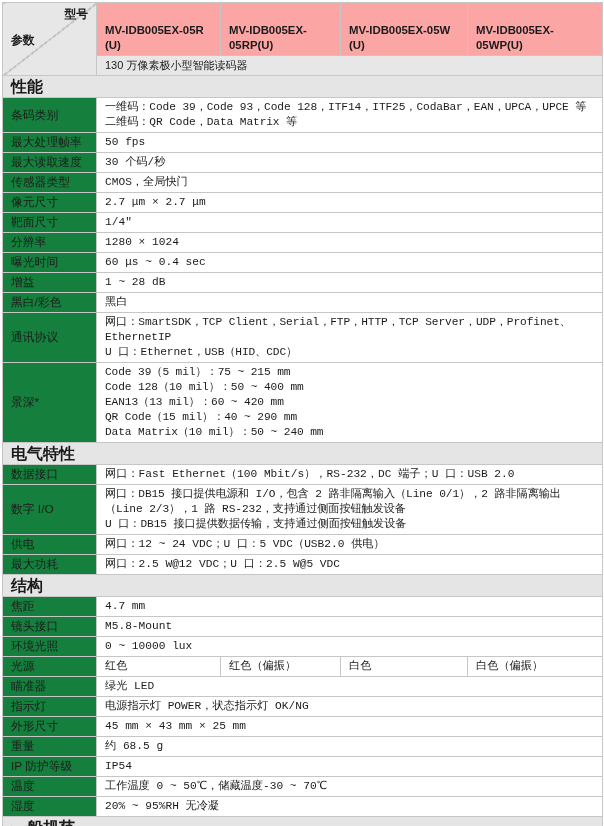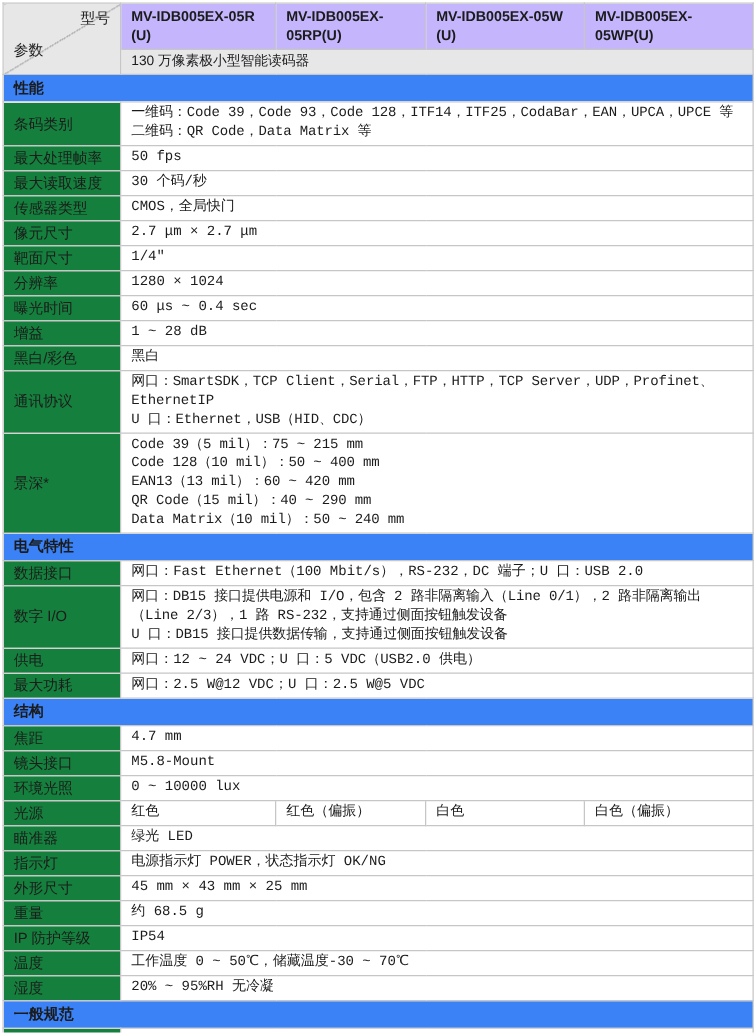--- a/index.html
+++ b/index.html
@@ -15,34 +15,35 @@
   td{
     border:1px solid #c6c6c6;
     padding:2px 8px;vertical-align:middle;
     font-size:11.2px;line-height:15px;
     overflow:hidden;
   }
   td.lbl{font-size:11.8px;background:#15803d;}
   td.val{background:#ffffff;font-family:Liberation Mono, monospace;}
   td.val .ln{display:block;letter-spacing:-0.1px;}
   tr.sec td{
-    background:#3b82f6;font-weight:bold;font-size:12px;
+    background:#e5e5e5;font-weight:bold;font-size:16px;
     border-top:1px solid #a9a9a9;padding:3px 8px;
   }
   td.model{
-    background:#c4b5fd;font-weight:bold;font-size:11.4px;
-    vertical-align:top;padding-top:4px;
+    background:#fca5a5;font-weight:bold;font-size:11.4px;
+    vertical-align:top;padding-top:20px;
   }
   td.model .mline{display:block;}
   td.subtitle{background:#e7e7e7;font-size:11px;}
   td.corner{
     position:relative;padding:0;
     background-color:#e7e7e7;
     background-image:linear-gradient(to bottom right,
       rgba(0,0,0,0) 49.5%, #b2b2b2 49.5%, #b2b2b2 50.5%, rgba(0,0,0,0) 50.5%);
+    font-weight:bold;
   }
   .c-top{position:absolute;top:4px;right:8px;font-size:11.8px;}
   .c-bot{position:absolute;top:30px;left:8px;font-size:11.8px;}
 </style>
 </head>
 <body>
 
 <table class="spec">
   <colgroup>
     <col style="width:94px">

